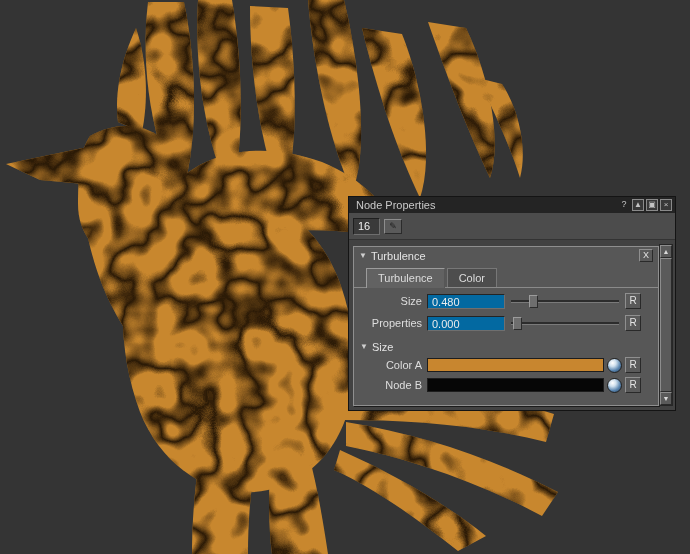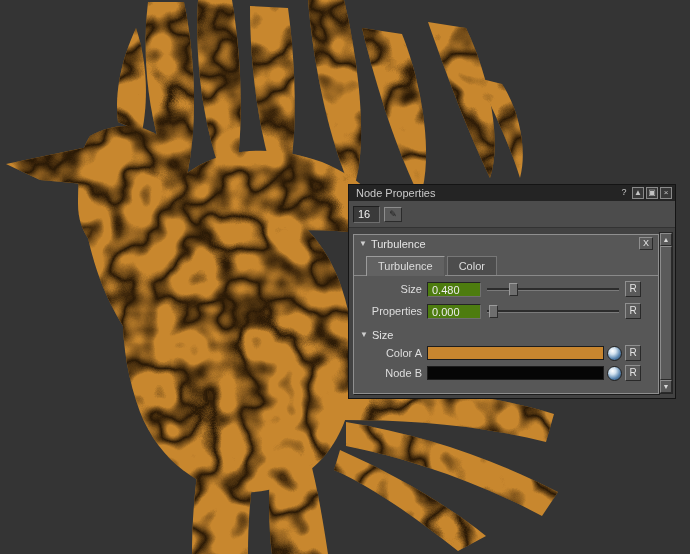--- a/index.html
+++ b/index.html
@@ -8,21 +8,21 @@
     background:#343434;
     font-family:"Liberation Sans", sans-serif;
     font-size:11px; color:#ddd;
     -webkit-user-select:none; user-select:none;
   }
   
   #viewport{position:absolute;left:0;top:0;width:690px;height:554px;}
 
   
   .panel{
-    position:absolute; left:348px; top:184px; width:328px; height:215px;
+    position:absolute; left:348px; top:196px; width:328px; height:215px;
     background:#454545; border:1px solid #141414; box-sizing:border-box;
   }
   .titlebar{
     height:16px; background:#242424; display:flex; align-items:center;
     padding:0 3px 0 7px; color:#c9c9c9;
   }
   .titlebar .title{flex:1; font-size:11px;}
   .tb-icon{
     width:12px; height:12px; line-height:11px; text-align:center;
     font-size:9px; color:#c4c4c4; margin-left:2px; box-sizing:border-box; cursor:default;
@@ -60,21 +60,21 @@
   .tabs{display:flex; padding-left:12px; height:19px; margin-top:4px; border-bottom:1px solid #8a8a8a;}
   .tab{
     padding:0 11px; line-height:18px; color:#dcdcdc; background:#4d4d4d;
     border:1px solid #777; border-bottom:none; margin-right:2px; box-sizing:border-box;
   }
   .tab.active{background:#626262; border-color:#9c9c9c #565656 #626262 #9c9c9c; margin-bottom:-1px;}
   .row{display:flex; align-items:center; height:18px; margin-top:4px; padding-right:17px;}
   .row.tight{margin-top:2px;}
   .plabel{width:68px; text-align:right; padding-right:5px; color:#dedede; flex:none;}
   .pfield{
-    width:54px; height:15px; background:#4d7c0f; color:#ececec; flex:none;
+    width:78px; height:15px; background:#0369a1; color:#ececec; flex:none;
     border:1px solid; border-color:#242424 #6f6f6f #6f6f6f #242424;
     line-height:14px; padding-left:4px; box-sizing:border-box;
   }
   .slider{flex:1; position:relative; height:15px; margin:0 6px;}
   .track{position:absolute; left:0; right:0; top:6px; height:2px; background:#2c2c2c; border-bottom:1px solid #7a7a7a;}
   .handle{
     position:absolute; top:1px; width:9px; height:13px; background:#6e6e6e;
     border:1px solid; border-color:#9c9c9c #2c2c2c #2c2c2c #9c9c9c; box-sizing:border-box;
   }
   .rbtn{

